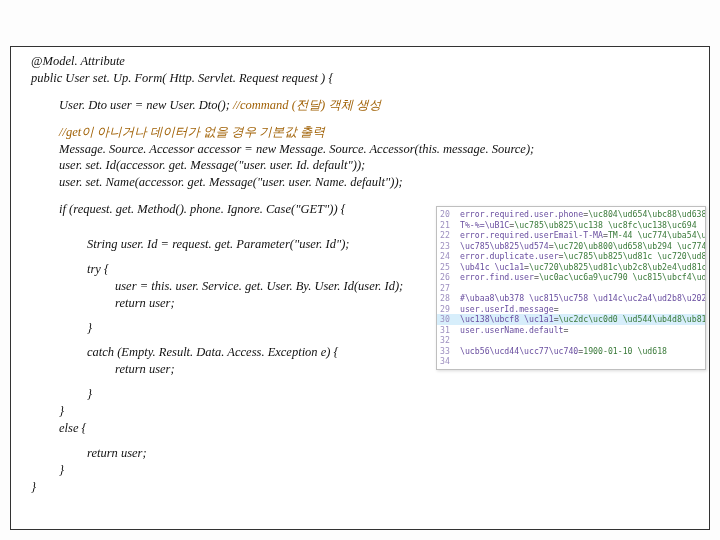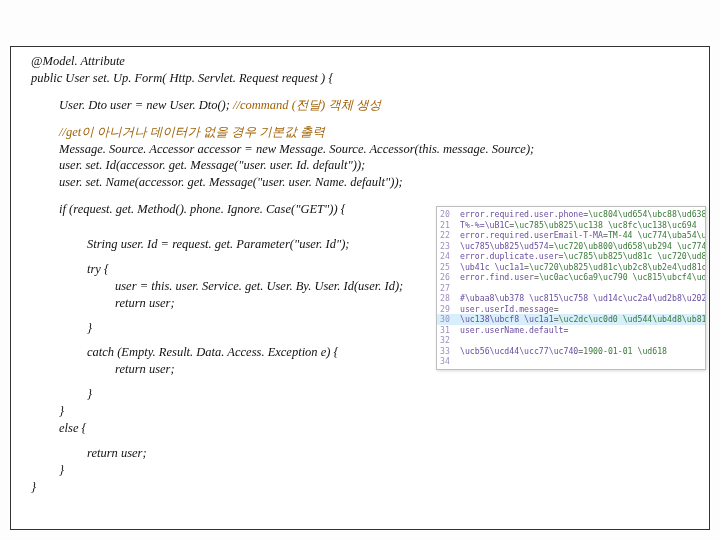--- a/index.html
+++ b/index.html
@@ -165,20 +165,20 @@
       <div class="row">
         <span class="ln">31</span>
         <span><span class="key">user.userName.default</span><span class="eq">=</span></span>
       </div>
       <div class="row">
         <span class="ln">32</span>
         <span><span class="dim">&nbsp;</span></span>
       </div>
       <div class="row">
         <span class="ln">33</span>
-        <span><span class="key">\ucb56\ucd44\ucc77\uc740</span><span class="eq">=</span><span class="val">1900-01-01 \ud618</span></span>
+        <span><span class="key">\ucb56\ucd44\ucc77\uc740</span><span class="eq">=</span><span class="val">1900-01-10 \ud618</span></span>
       </div>
       <div class="row">
         <span class="ln">34</span>
         <span><span class="dim">&nbsp;</span></span>
       </div>
     </div>
 </div>
 
 </body></html>

